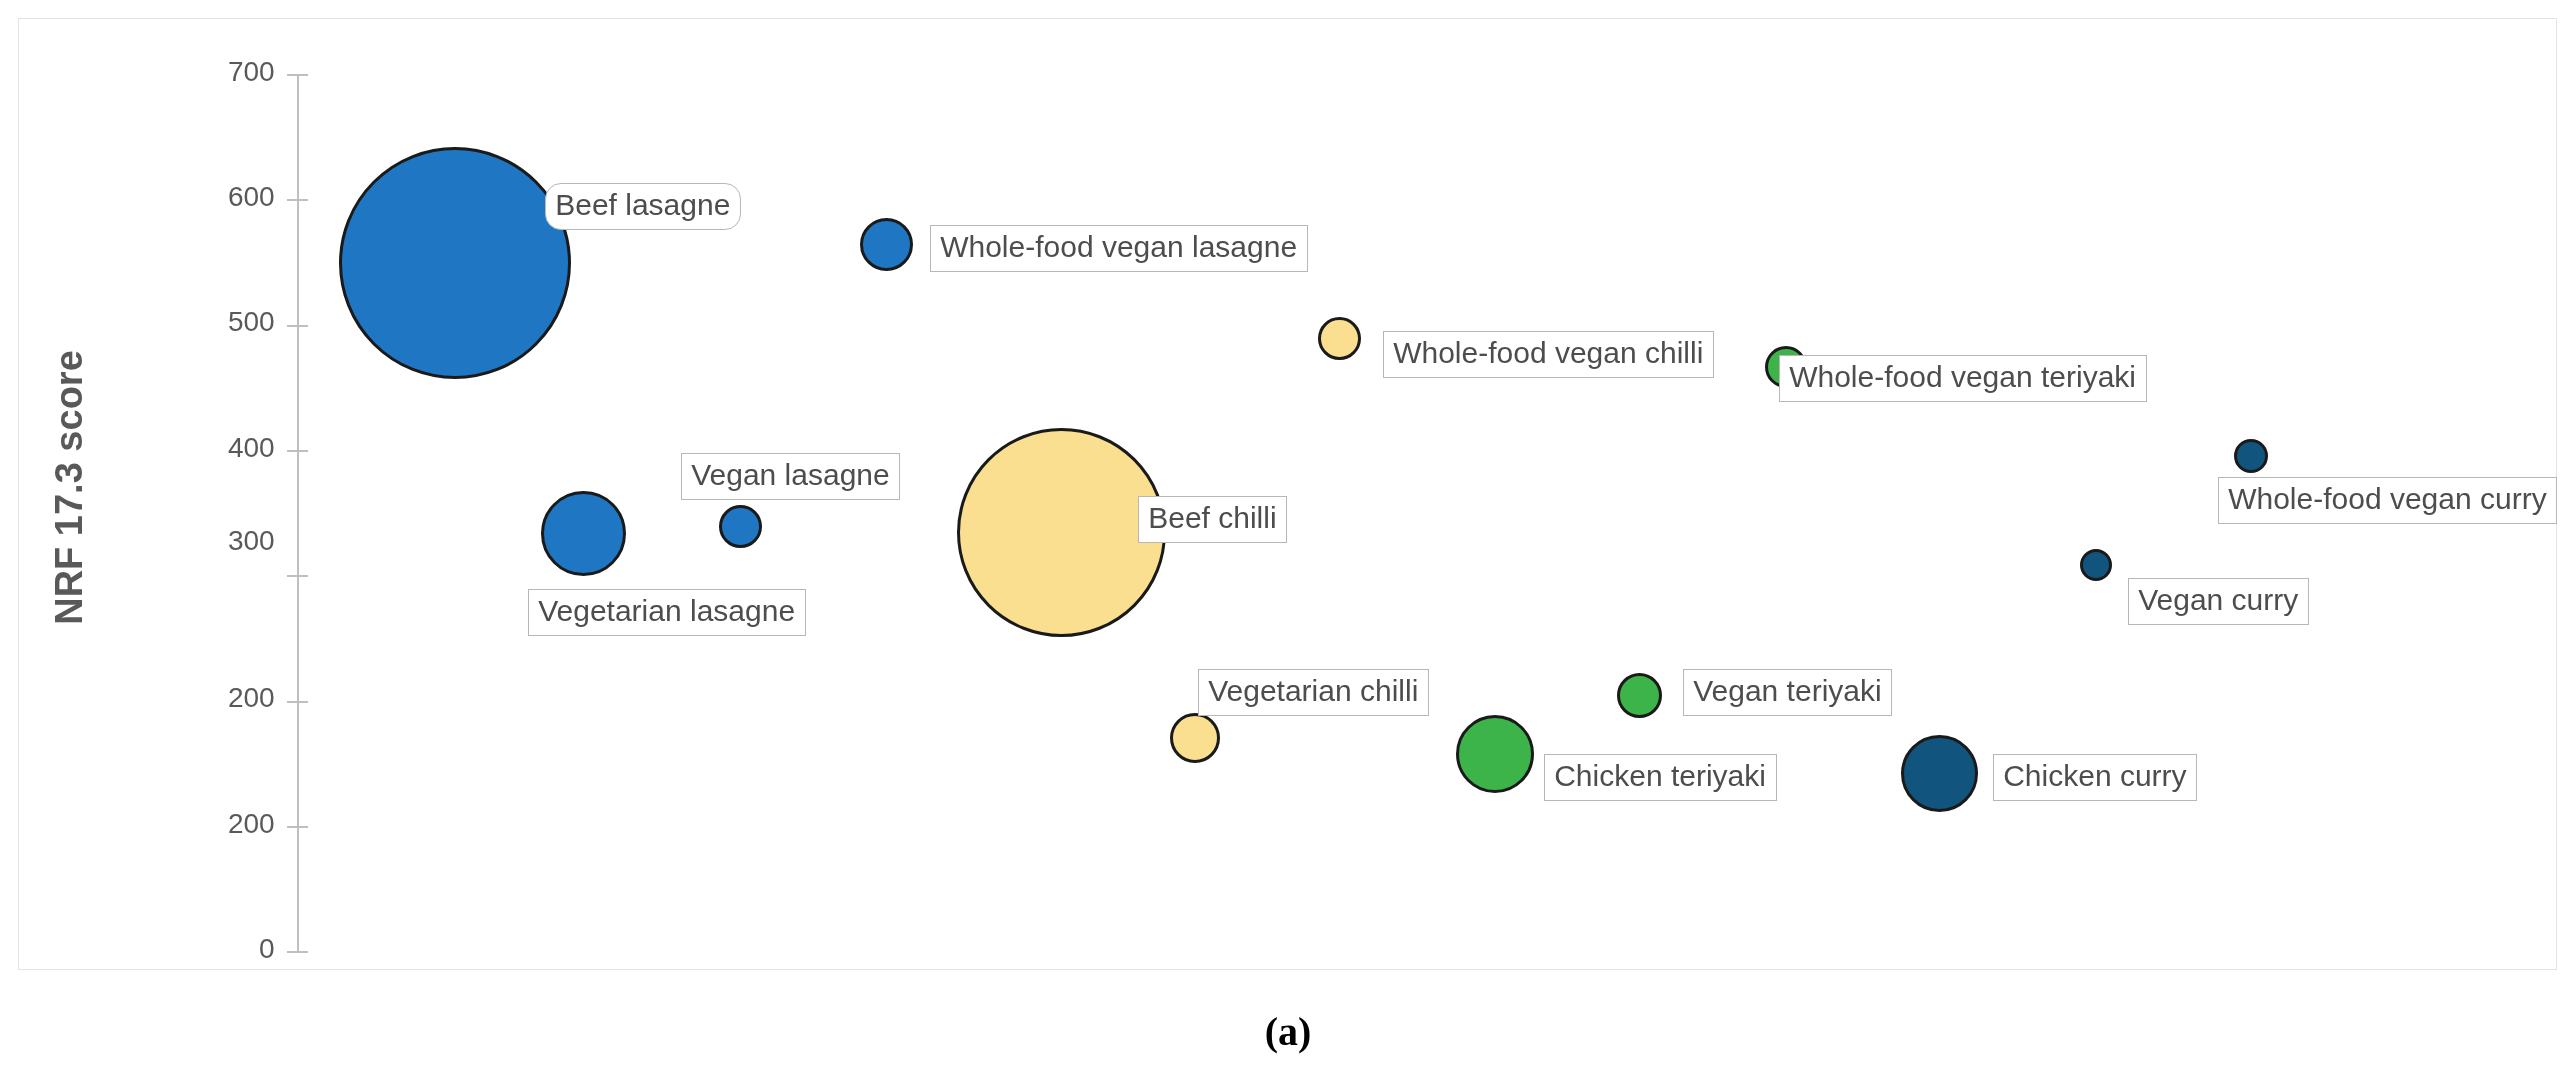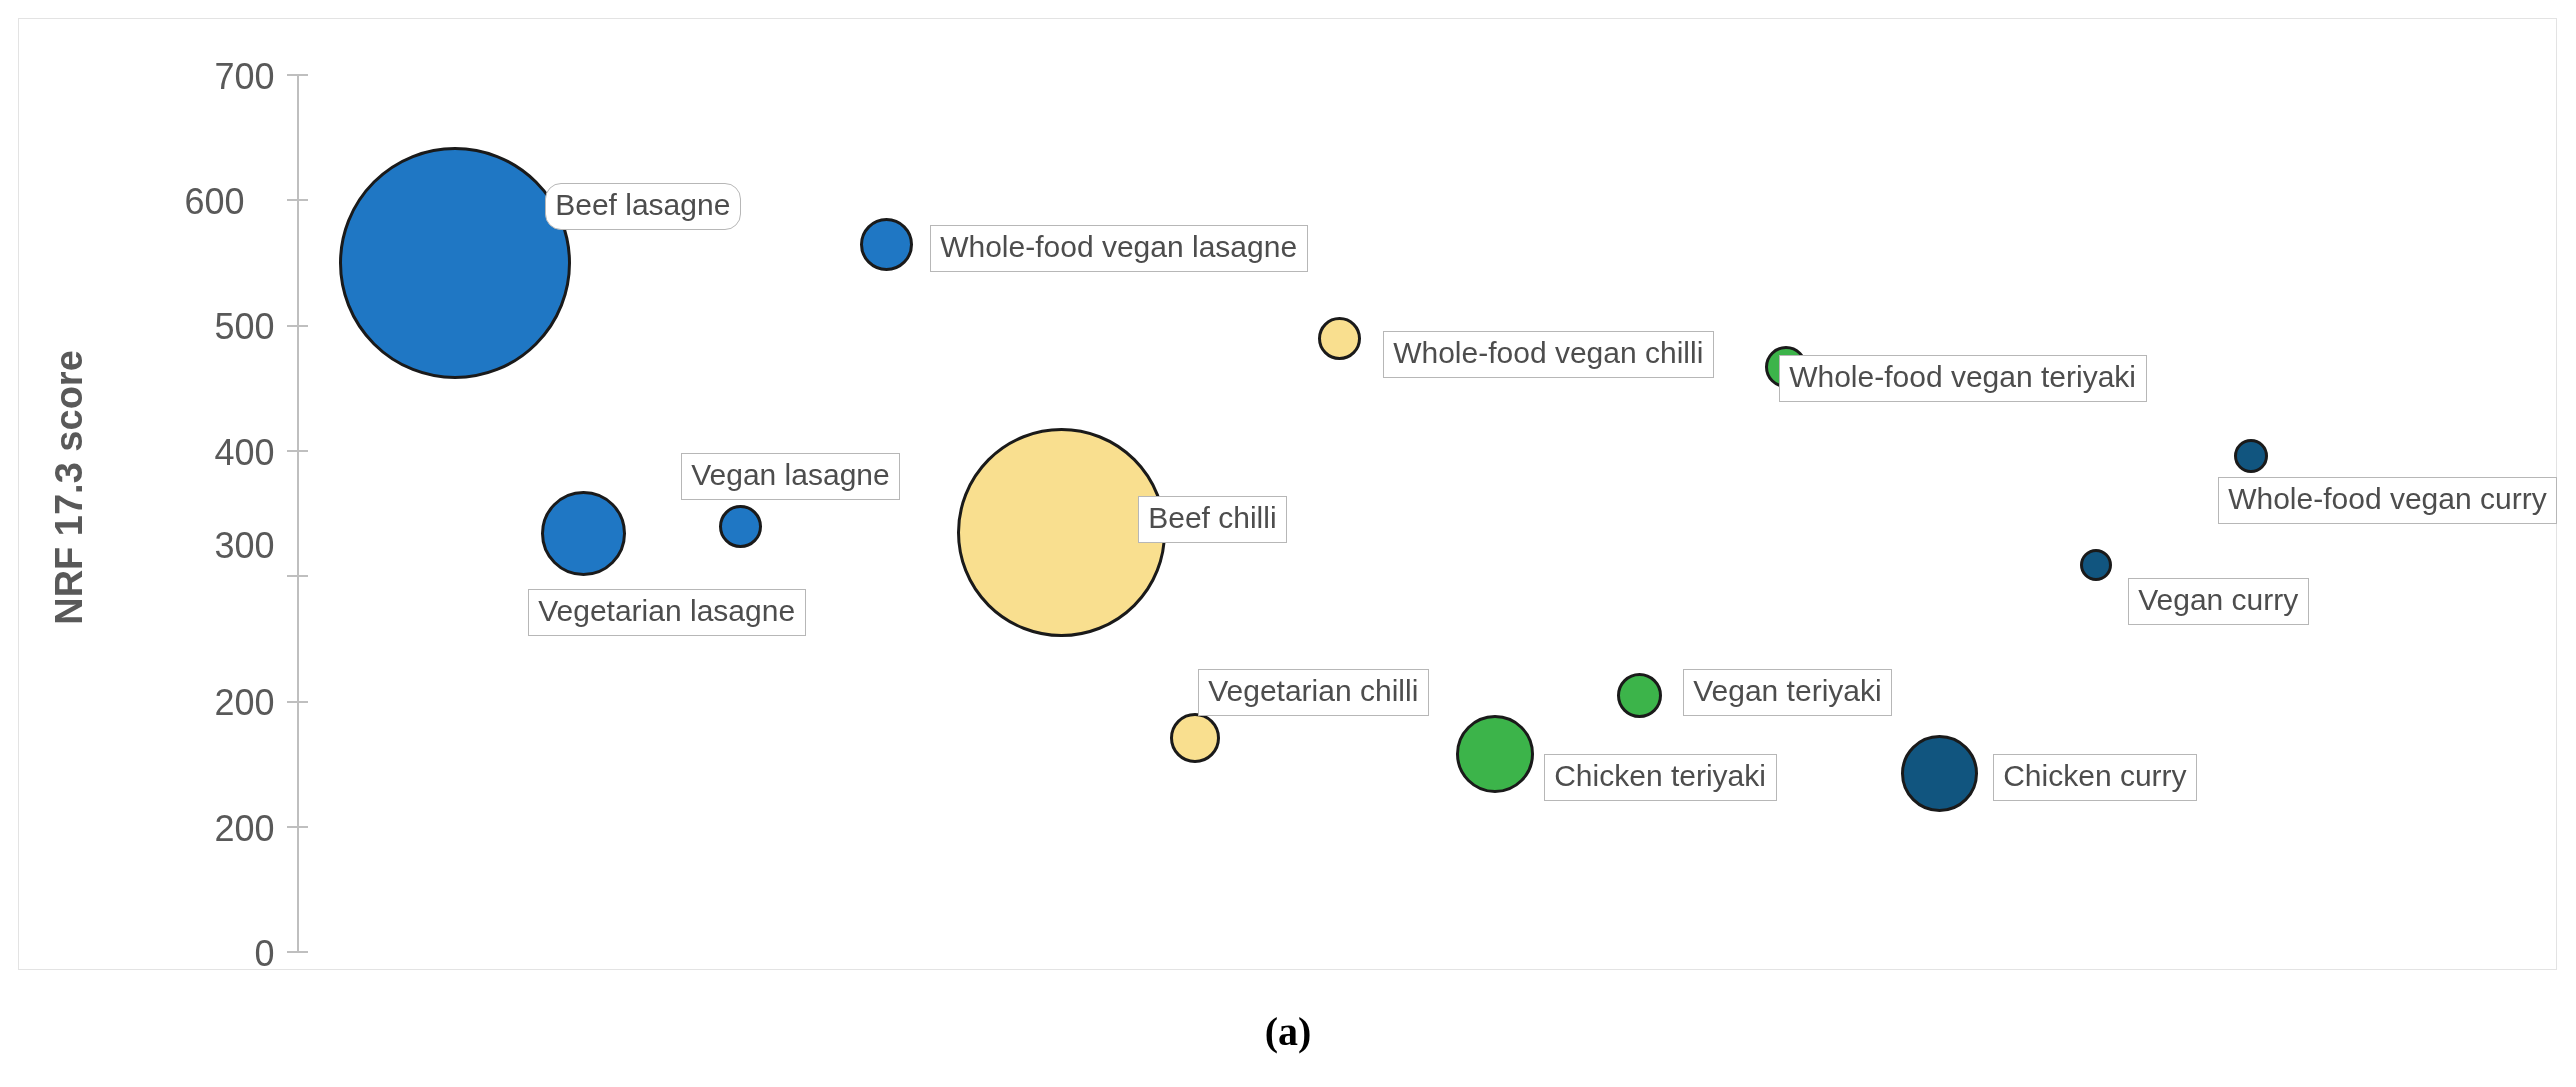--- a/index.html
+++ b/index.html
@@ -52,21 +52,21 @@
     position: absolute;
     left: 268px;
     width: 21px;
     height: 2.4px;
     background: #bfbfbf;
   }
   .y-tick-label {
     position: absolute;
     width: 120px;
     text-align: right;
-    font-size: 36px;
+    font-size: 28px;
     color: #595959;
     font-family: "Liberation Sans", sans-serif;
     white-space: nowrap;
   }
   #y-axis-title {
     position: absolute;
     left: -157px;
     top: 447px;
     width: 415px;
     text-align: center;
@@ -132,21 +132,21 @@
           <div class="y-tick-label" style="left: 136px; top: 789px;">200</div>
           <div class="y-tick" style="top: 682px;"></div>
           <div class="y-tick-label" style="left: 136px; top: 663px;">200</div>
           <div class="y-tick" style="top: 556px;"></div>
           <div class="y-tick-label" style="left: 136px; top: 506px;">300</div>
           <div class="y-tick" style="top: 431px;"></div>
           <div class="y-tick-label" style="left: 136px; top: 413px;">400</div>
           <div class="y-tick" style="top: 306px;"></div>
           <div class="y-tick-label" style="left: 136px; top: 287px;">500</div>
           <div class="y-tick" style="top: 180px;"></div>
-          <div class="y-tick-label" style="left: 136px; top: 162px; text-align: center;">600</div>
+          <div class="y-tick-label" style="left: 136px; top: 162px;">600</div>
           <div class="y-tick" style="top: 55px;"></div>
           <div class="y-tick-label" style="left: 136px; top: 37px;">700</div>
         </div>
       <div id="bubbles">
           <div class="bubble" style="left: 320px; top: 128px; width: 232px; height: 232px; background: rgb(31, 119, 196);"></div>
           <div class="bubble" style="left: 841px; top: 199px; width: 53px; height: 53px; background: rgb(31, 119, 196);"></div>
           <div class="bubble" style="left: 1299px; top: 298px; width: 43px; height: 43px; background: rgb(249, 223, 143);"></div>
           <div class="bubble" style="left: 1746px; top: 327px; width: 42px; height: 42px; background: rgb(60, 180, 74);"></div>
           <div class="bubble" style="left: 2215px; top: 420px; width: 34px; height: 34px; background: rgb(17, 85, 127);"></div>
           <div class="bubble" style="left: 700px; top: 486px; width: 43px; height: 43px; background: rgb(31, 119, 196);"></div>

